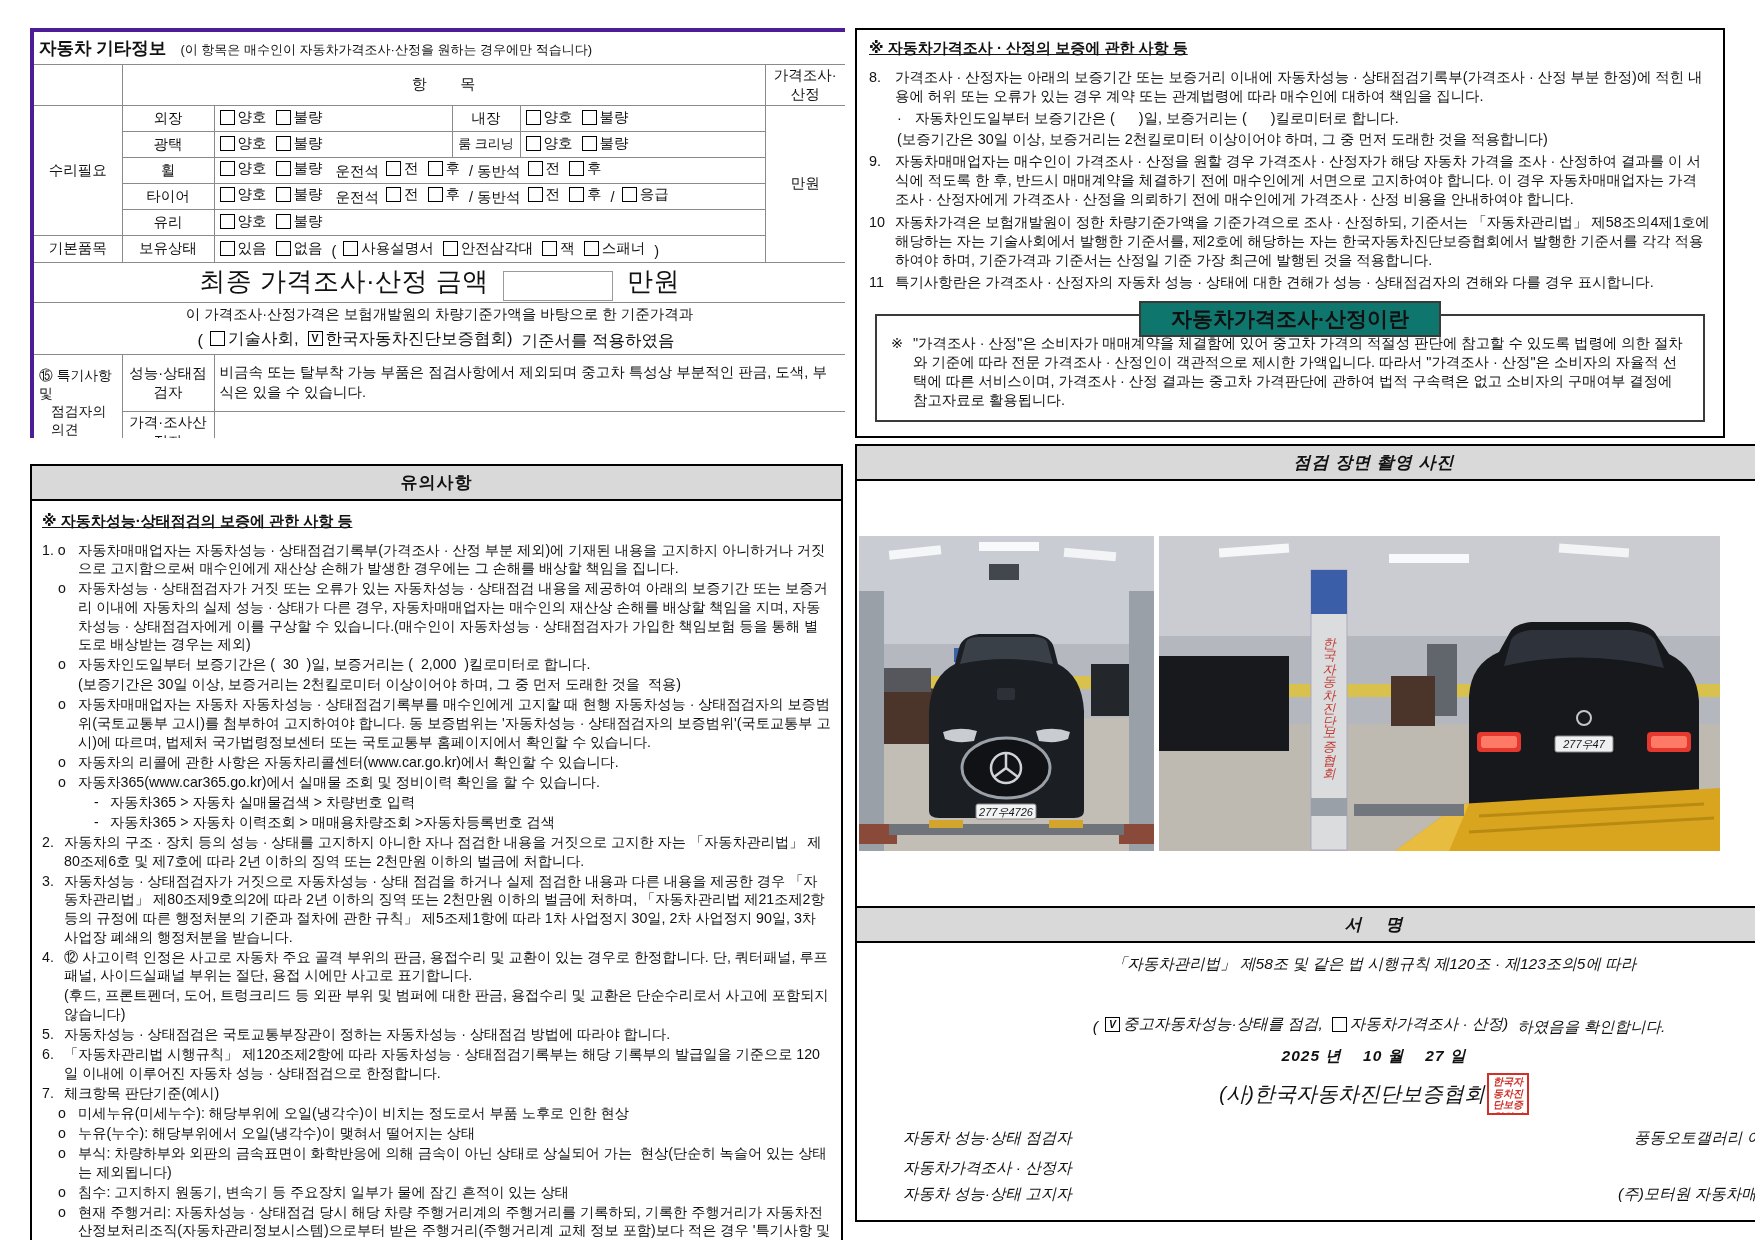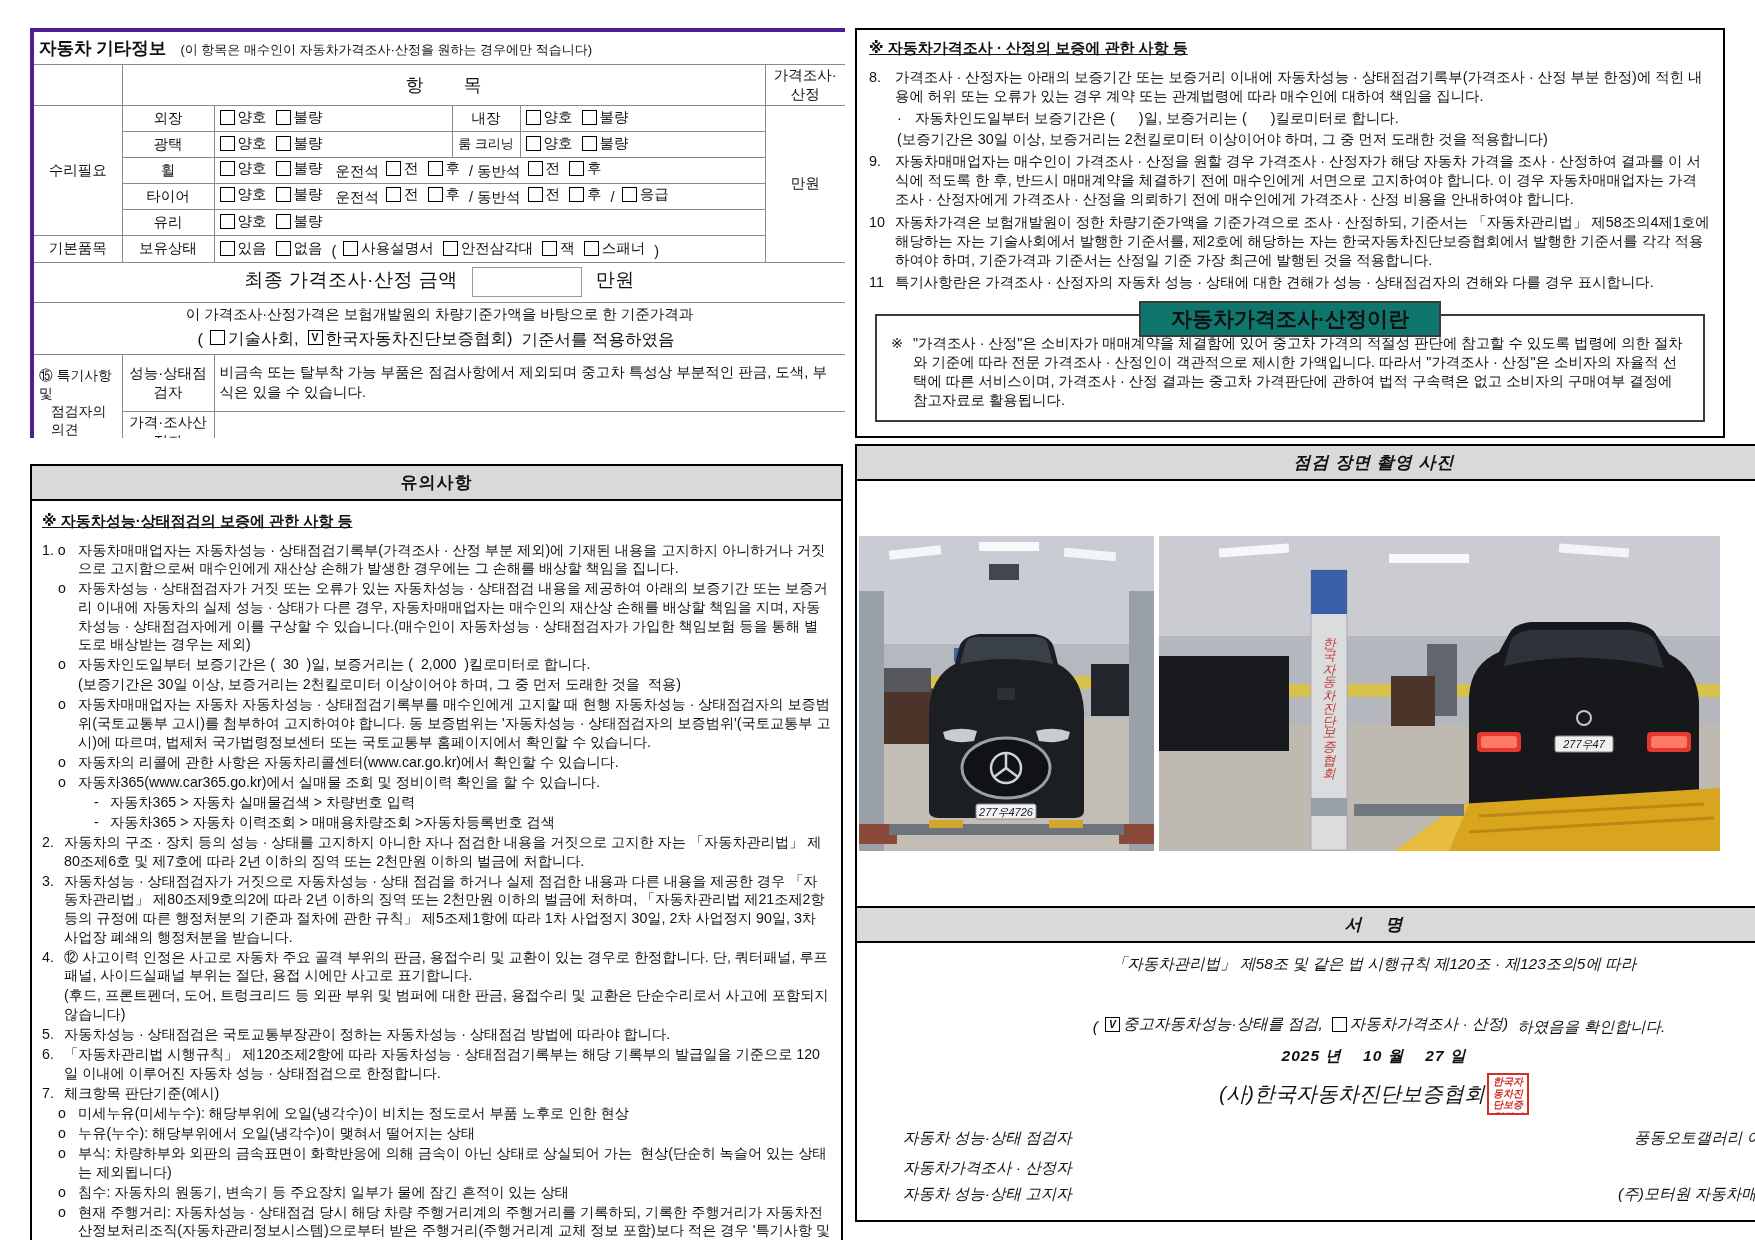--- a/index.html
+++ b/index.html
@@ -21,21 +21,21 @@
   
   table.info{border-collapse:collapse;width:815px;height:410px;table-layout:fixed;border:4px solid #4c1d95;}
   table.info td{border:1px solid #8a8a8a;padding:1px 5px;font-size:14.5px;vertical-align:middle;box-sizing:border-box;}
   td.titlerow{border-bottom:2px solid #000;padding:6px 8px;}
   .ttl{font-weight:bold;font-size:17.5px;margin-right:10px;}
   .ttl-note{font-size:13px;}
   td.c{text-align:center;}
   td.hcol{font-size:13px;text-align:center;padding:1px 1px;}
   td.manwon{text-align:center;font-size:14.5px;}
   td.small-lbl{font-size:12.3px;text-align:center;padding:1px 1px;}
-  .finline{font-size:19px;letter-spacing:0.5px;margin-top:6px;}
+  .finline{font-size:26px;letter-spacing:0.5px;margin-top:6px;}
   .inputbox{display:inline-block;width:108px;height:28px;border:1px solid #9a9a9a;
             vertical-align:middle;margin:0 10px;background:#fff;}
   .stdl{font-size:16.5px;line-height:1.5;}
   .specnote{font-size:12.8px;line-height:1.35;}
 
   
   .tok{display:inline-flex;align-items:center;margin-right:9px;white-space:pre;font-size:inherit;}
   .tok .box{display:none;width:13px;height:13px;border:1.6px solid #000;background:#fff;
             margin-right:3px;flex:none;position:relative;font-size:10.5px;line-height:12px;
             text-align:center;font-weight:bold;}
@@ -105,21 +105,21 @@
     </colgroup>
     <tbody>
         <tr style="height:34px">
       <td colspan="6" class="titlerow">
         <span class="ttl">자동차 기타정보</span>
         <span class="ttl-note">(이 항목은 매수인이 자동차가격조사·산정을 원하는 경우에만 적습니다)</span>
       </td>
     </tr>
     <tr style="height:27px">
       <td></td>
-      <td colspan="4" class="c" style="white-space:pre;font-size:18px;">항        목</td>
+      <td colspan="4" class="c" style="white-space:pre;font-size:15px;">항        목</td>
       <td class="hcol">가격조사·산정</td>
     </tr>
     <tr style="height:26px">
       <td rowspan="5" class="c">수리필요</td>
       <td class="c">외장</td>
       <td>
         
       <span class="tok cb"><span class="box"></span><span class="tl">양호</span></span><span class="tok cb"><span class="box"></span><span class="tl">불량</span></span></td>
       <td class="c">내장</td>
       <td>
@@ -270,21 +270,21 @@
         <div class="para i2">
           <span class="pm">o</span>
           <span class="pt">누유(누수): 해당부위에서 오일(냉각수)이 맺혀서 떨어지는 상태</span>
         </div>
         <div class="para i2">
           <span class="pm">o</span>
           <span class="pt">부식: 차량하부와 외판의 금속표면이 화학반응에 의해 금속이 아닌 상태로 상실되어 가는  현상(단순히 녹슬어 있는 상태는 제외됩니다)</span>
         </div>
         <div class="para i2">
           <span class="pm">o</span>
-          <span class="pt">침수: 자동차의 원동기, 변속기 등 주요장치 일부가 물에 잠긴 흔적이 있는 상태</span>
+          <span class="pt">침수: 고지하지 원동기, 변속기 등 주요장치 일부가 물에 잠긴 흔적이 있는 상태</span>
         </div>
         <div class="para i2">
           <span class="pm">o</span>
           <span class="pt">현재 주행거리: 자동차성능 · 상태점검 당시 해당 차량 주행거리계의 주행거리를 기록하되, 기록한 주행거리가 자동차전산정보처리조직(자동차관리정보시스템)으로부터 받은 주행거리(주행거리계 교체 정보 포함)보다 적은 경우 '특기사항 및 점검자의 의견' 란에 이를 적어야 합니다.</span>
         </div>
       </div>
   </div>
 </div>
 
 <div class="panel" id="right-top">

